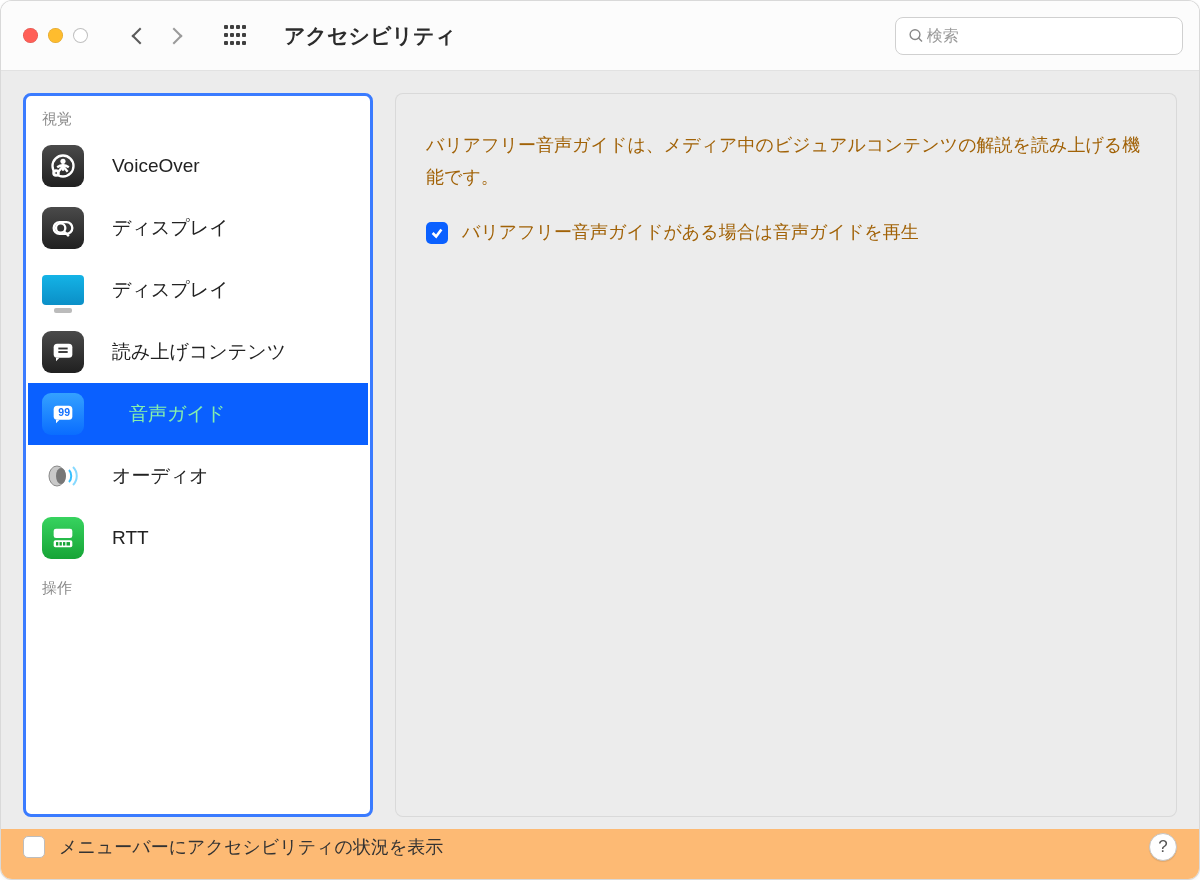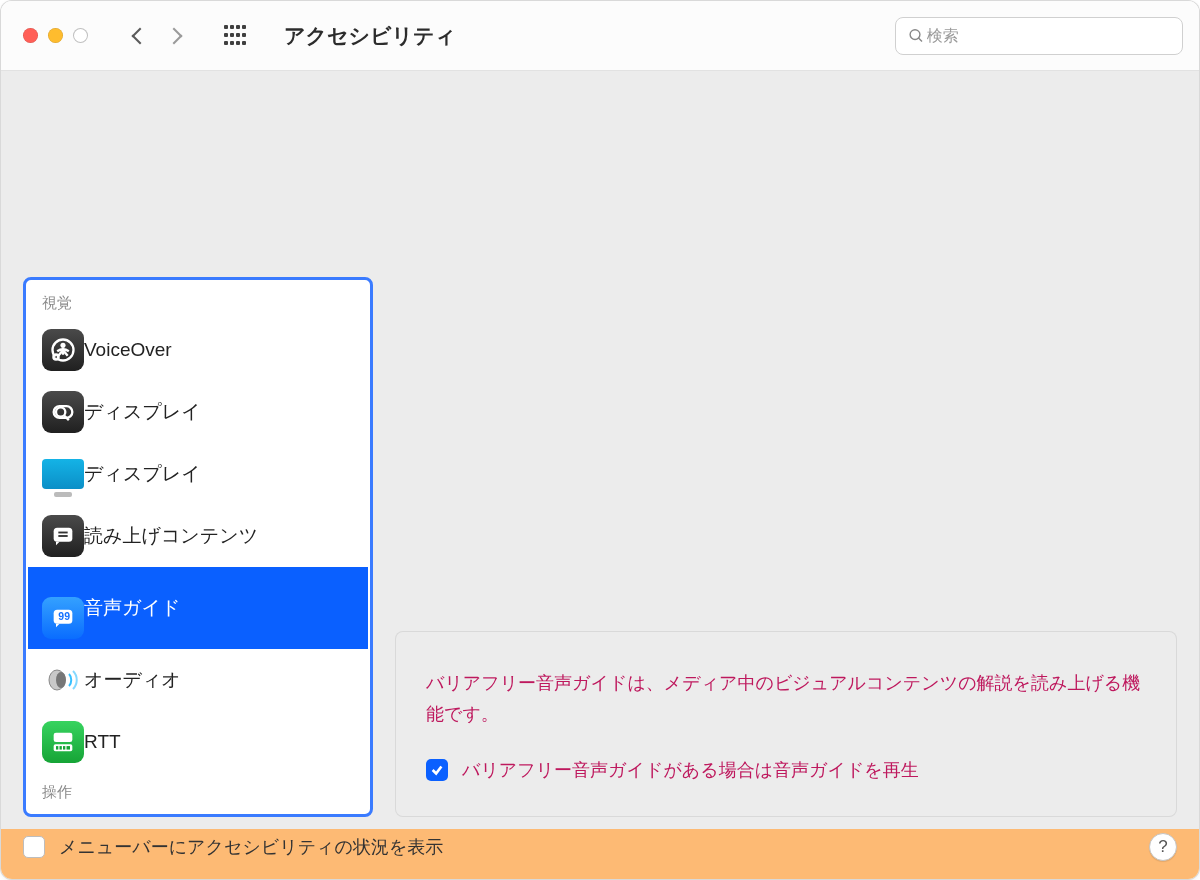--- a/index.html
+++ b/index.html
@@ -67,21 +67,20 @@
   .search-input::placeholder { color:#9b9b9b; }
 
   
   .body {
     flex:1;
     background:#ececec;
     padding:22px 22px 12px 22px;
     display:flex;
     gap:22px;
     min-height:0;
-    align-items:flex-end;
   }
   .sidebar-wrap {
     width:350px;
     border:3px solid #3a7bff;
     border-radius:8px;
     padding:2px;
     background:#fff;
   }
   .sidebar {
     width:100%; height:100%;
@@ -89,35 +88,35 @@
     border-radius:6px;
     overflow-y:auto;
     padding:2px 0 4px 0;
   }
   .group-label {
     font-size:15px; color:#8a8a8a;
     padding:10px 14px 6px 14px;
   }
   .row {
     display:flex; align-items:center;
-    gap:0;
+    gap:28px;
     padding:10px 14px;
     min-height:62px;
   }
   .row .icon {
     width:42px; height:42px; border-radius:9px;
     flex:0 0 42px;
     display:flex; align-items:center; justify-content:center;
   }
   .row .label { font-size:19px; color:#222; }
   .row.selected { background:#0a60ff; }
-  .row.selected .label { color:#ffffff; }
+  .row.selected .label { color:#86efac;margin-left:17px; }
   
   .ic-dark { background:linear-gradient(180deg,#4a4a4a,#202020); color:#fff; }
-  .ic-blue { background:linear-gradient(180deg,#34a1ff,#0a6dff); color:#fff;margin-top:20px; }
+  .ic-blue { background:linear-gradient(180deg,#34a1ff,#0a6dff); color:#fff; }
   .ic-green { background:linear-gradient(180deg,#37d35f,#16a436); color:#fff; }
   .ic-display {
     background:linear-gradient(180deg,#14b3e6,#0b8fc7);
     border-radius:4px;
     width:42px; height:30px;
     position:relative;
   }
   .ic-display::after {
     content:""; position:absolute; bottom:-8px; left:50%; transform:translateX(-50%);
     width:18px; height:5px; background:#bbb; border-radius:2px;
@@ -132,21 +131,21 @@
   .row svg { display:block; }
 
   
   .panel {
     flex:1;
     background:#ececec;
     border:1px solid rgba(0,0,0,0.08);
     border-radius:8px;
     padding:36px 30px 30px 30px;
     position:relative;
-    color:#be185d;
+    color:#a16207;
     font-size:18px;
     line-height:1.75;
   }
   .desc { margin-bottom:24px; }
   .checkline { display:flex; align-items:center; gap:14px; }
   .chk {
     width:22px; height:22px; border-radius:5px;
     background:#0a60ff;
     display:flex; align-items:center; justify-content:center;
     flex:0 0 22px;

